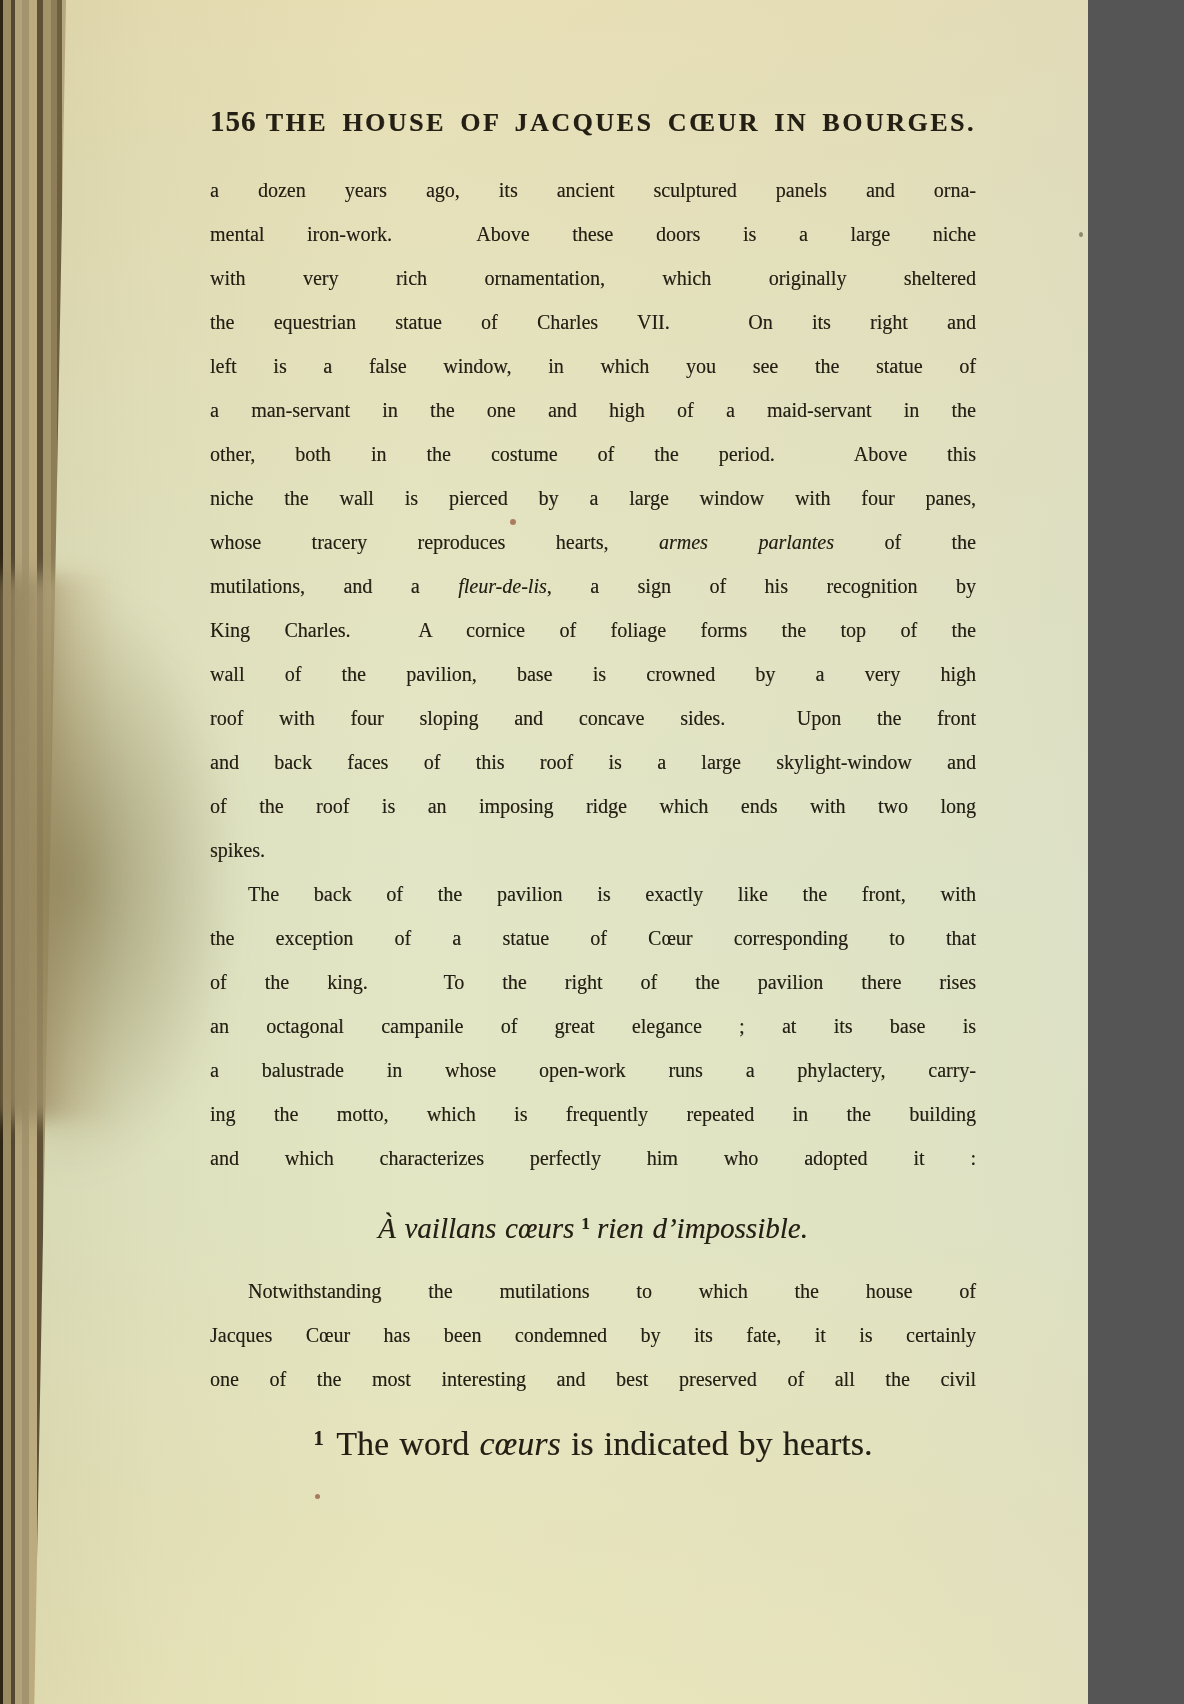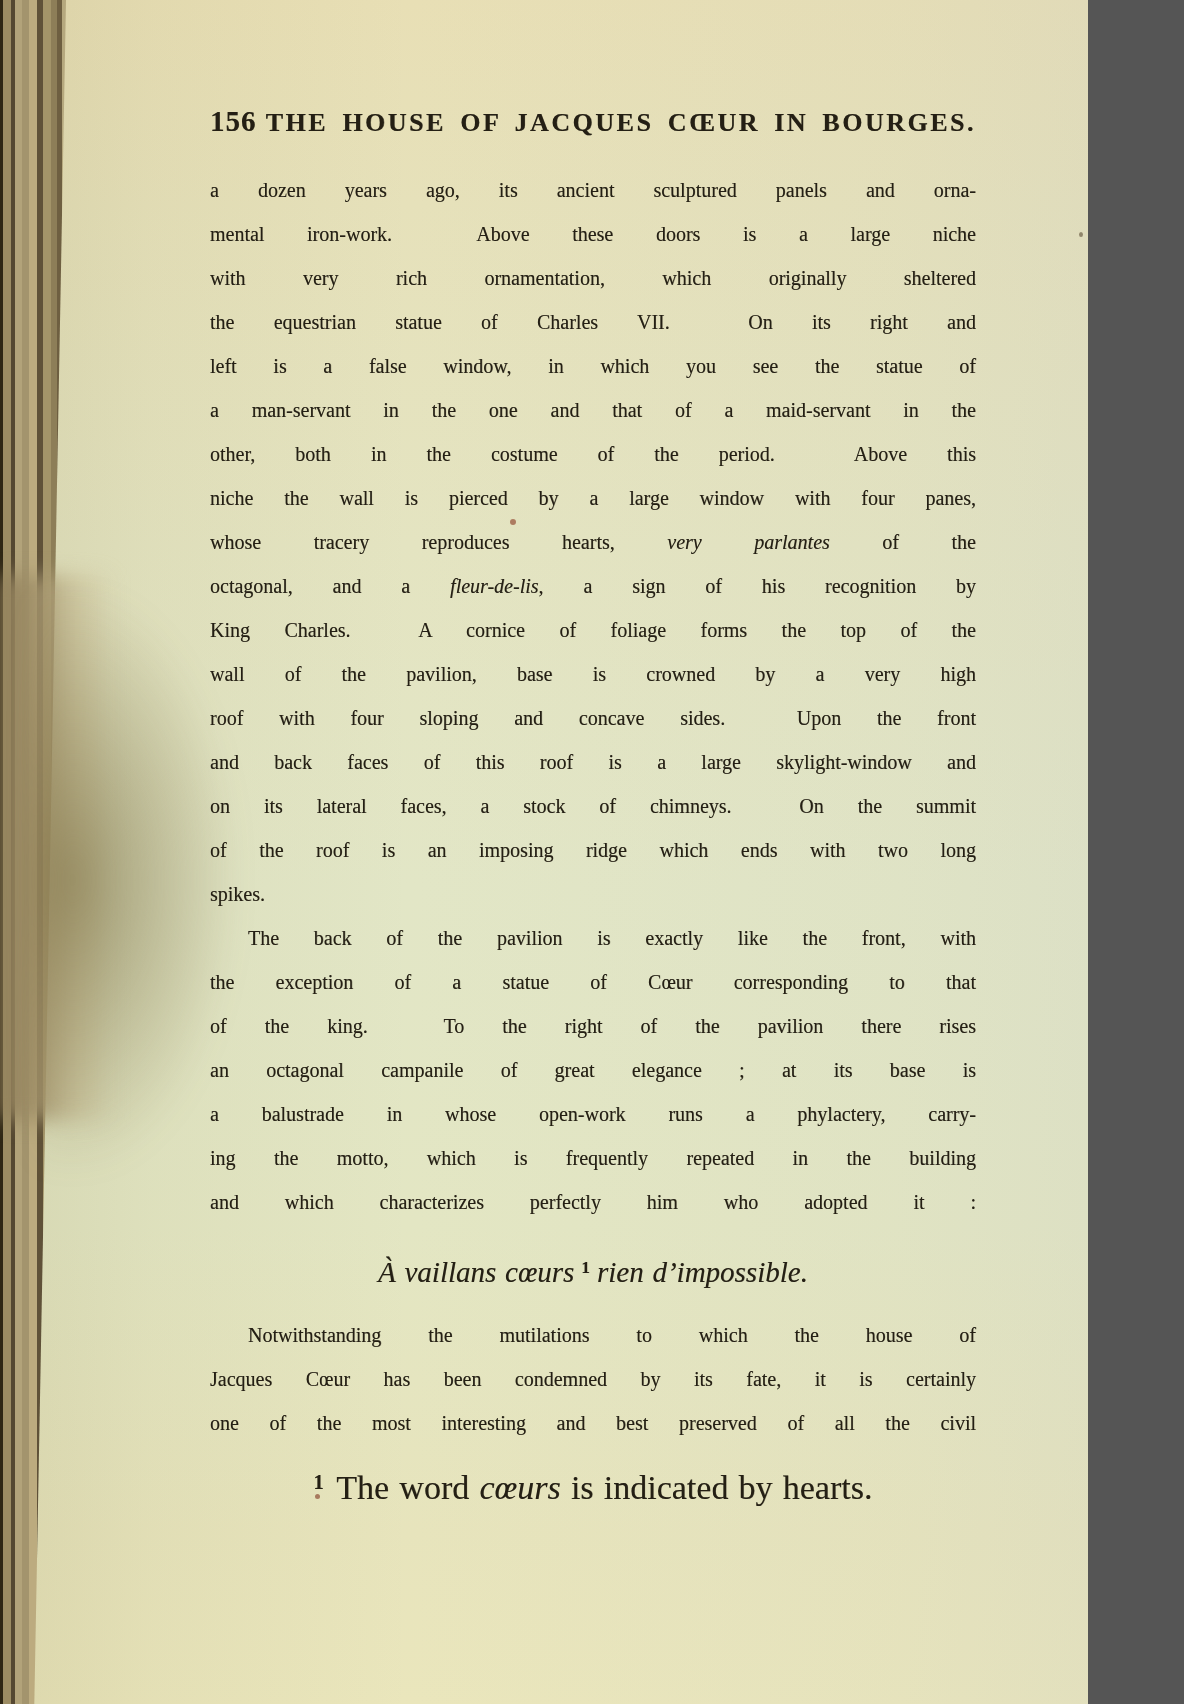--- a/index.html
+++ b/index.html
@@ -99,30 +99,29 @@
     <span class="page-number">156</span>
     <span class="running-title">THE HOUSE OF JACQUES CŒUR IN BOURGES.</span>
   </div>
 
   <div class="body-text">
       <div class="line body"><span>a dozen years ago, its ancient sculptured panels and orna-</span></div>
       <div class="line body"><span>mental iron-work.&nbsp; Above these doors is a large niche</span></div>
       <div class="line body"><span>with very rich ornamentation, which originally sheltered</span></div>
       <div class="line body"><span>the equestrian statue of Charles VII.&nbsp; On its right and</span></div>
       <div class="line body"><span>left is a false window, in which you see the statue of</span></div>
-      <div class="line body"><span>a man-servant in the one and that of a maid-servant in the</span></div>
+      <div class="line body"><span>a man-servant in the one and high of a maid-servant in the</span></div>
       <div class="line body"><span>other, both in the costume of the period.&nbsp; Above this</span></div>
       <div class="line body"><span>niche the wall is pierced by a large window with four panes,</span></div>
-      <div class="line body"><span>whose tracery reproduces hearts, </span><span class="italic">very parlantes</span><span> of the</span></div>
-      <div class="line body"><span>octagonal, and a </span><span class="italic">fleur-de-lis</span><span>, a sign of his recognition by</span></div>
+      <div class="line body"><span>whose tracery reproduces hearts, </span><span class="italic">armes parlantes</span><span> of the</span></div>
+      <div class="line body"><span>mutilations, and a </span><span class="italic">fleur-de-lis</span><span>, a sign of his recognition by</span></div>
       <div class="line body"><span>King Charles.&nbsp; A cornice of foliage forms the top of the</span></div>
       <div class="line body"><span>wall of the pavilion, base is crowned by a very high</span></div>
       <div class="line body"><span>roof with four sloping and concave sides.&nbsp; Upon the front</span></div>
       <div class="line body"><span>and back faces of this roof is a large skylight-window and</span></div>
-      <div class="line body"><span>on its lateral faces, a stock of chimneys.&nbsp; On the summit</span></div>
       <div class="line body"><span>of the roof is an imposing ridge which ends with two long</span></div>
       <div class="line body nojust"><span>spikes.</span></div>
       <div class="line body indent"><span>The back of the pavilion is exactly like the front, with</span></div>
       <div class="line body"><span>the exception of a statue of Cœur corresponding to that</span></div>
       <div class="line body"><span>of the king.&nbsp; To the right of the pavilion there rises</span></div>
       <div class="line body"><span>an octagonal campanile of great elegance&nbsp;; at its base is</span></div>
       <div class="line body"><span>a balustrade in whose open-work runs a phylactery, carry-</span></div>
       <div class="line body"><span>ing the motto, which is frequently repeated in the building</span></div>
       <div class="line body"><span>and which characterizes perfectly him who adopted it&nbsp;:</span></div>
       <div class="line motto nojust"><span class="italic">À vaillans cœurs</span><span class="sup">1</span><span class="italic">rien d’impossible.</span></div>

